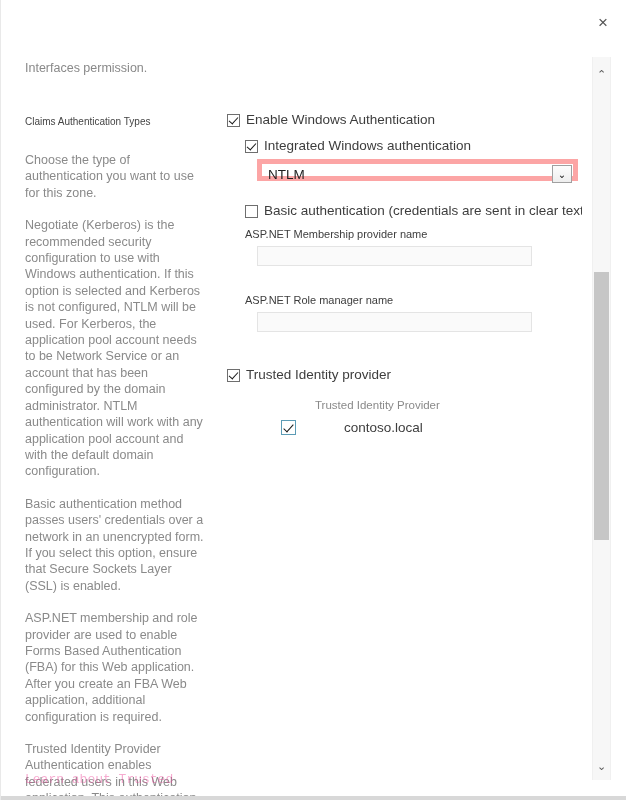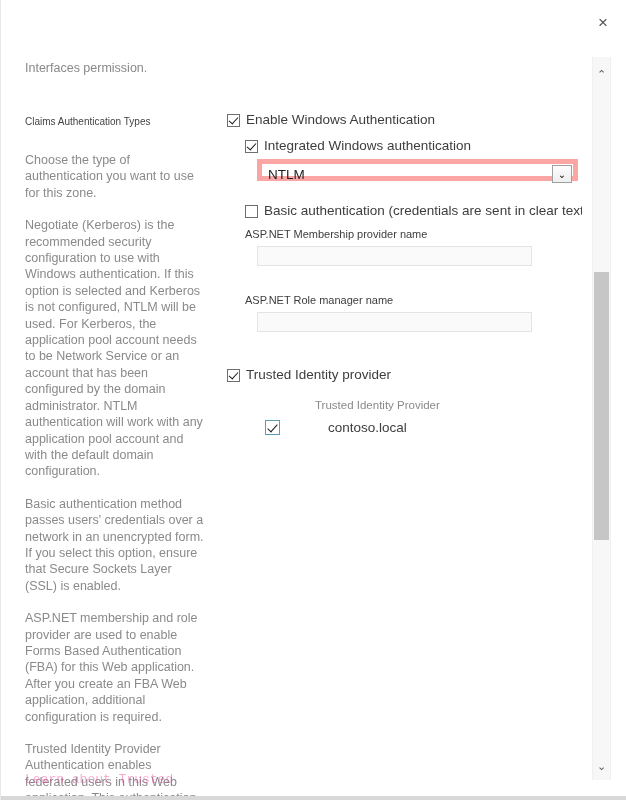--- a/index.html
+++ b/index.html
@@ -261,21 +261,21 @@
   .tip-header {
     font-size: 11.5px;
     color: #8a8a8a;
     margin-left: 88px;
     margin-top: 16px;
   }
   .tip-row {
     display: flex;
     align-items: center;
     margin-top: 9px;
-    margin-left: 38px;
+    margin-left: 54px;
     text-align: right;
   }
   .tip-row .tip-name {
     font-size: 13.5px;
     color: #3d3d3d;
     margin-left: 48px;
   }
 
   .bottom-bar {
     position: absolute;

